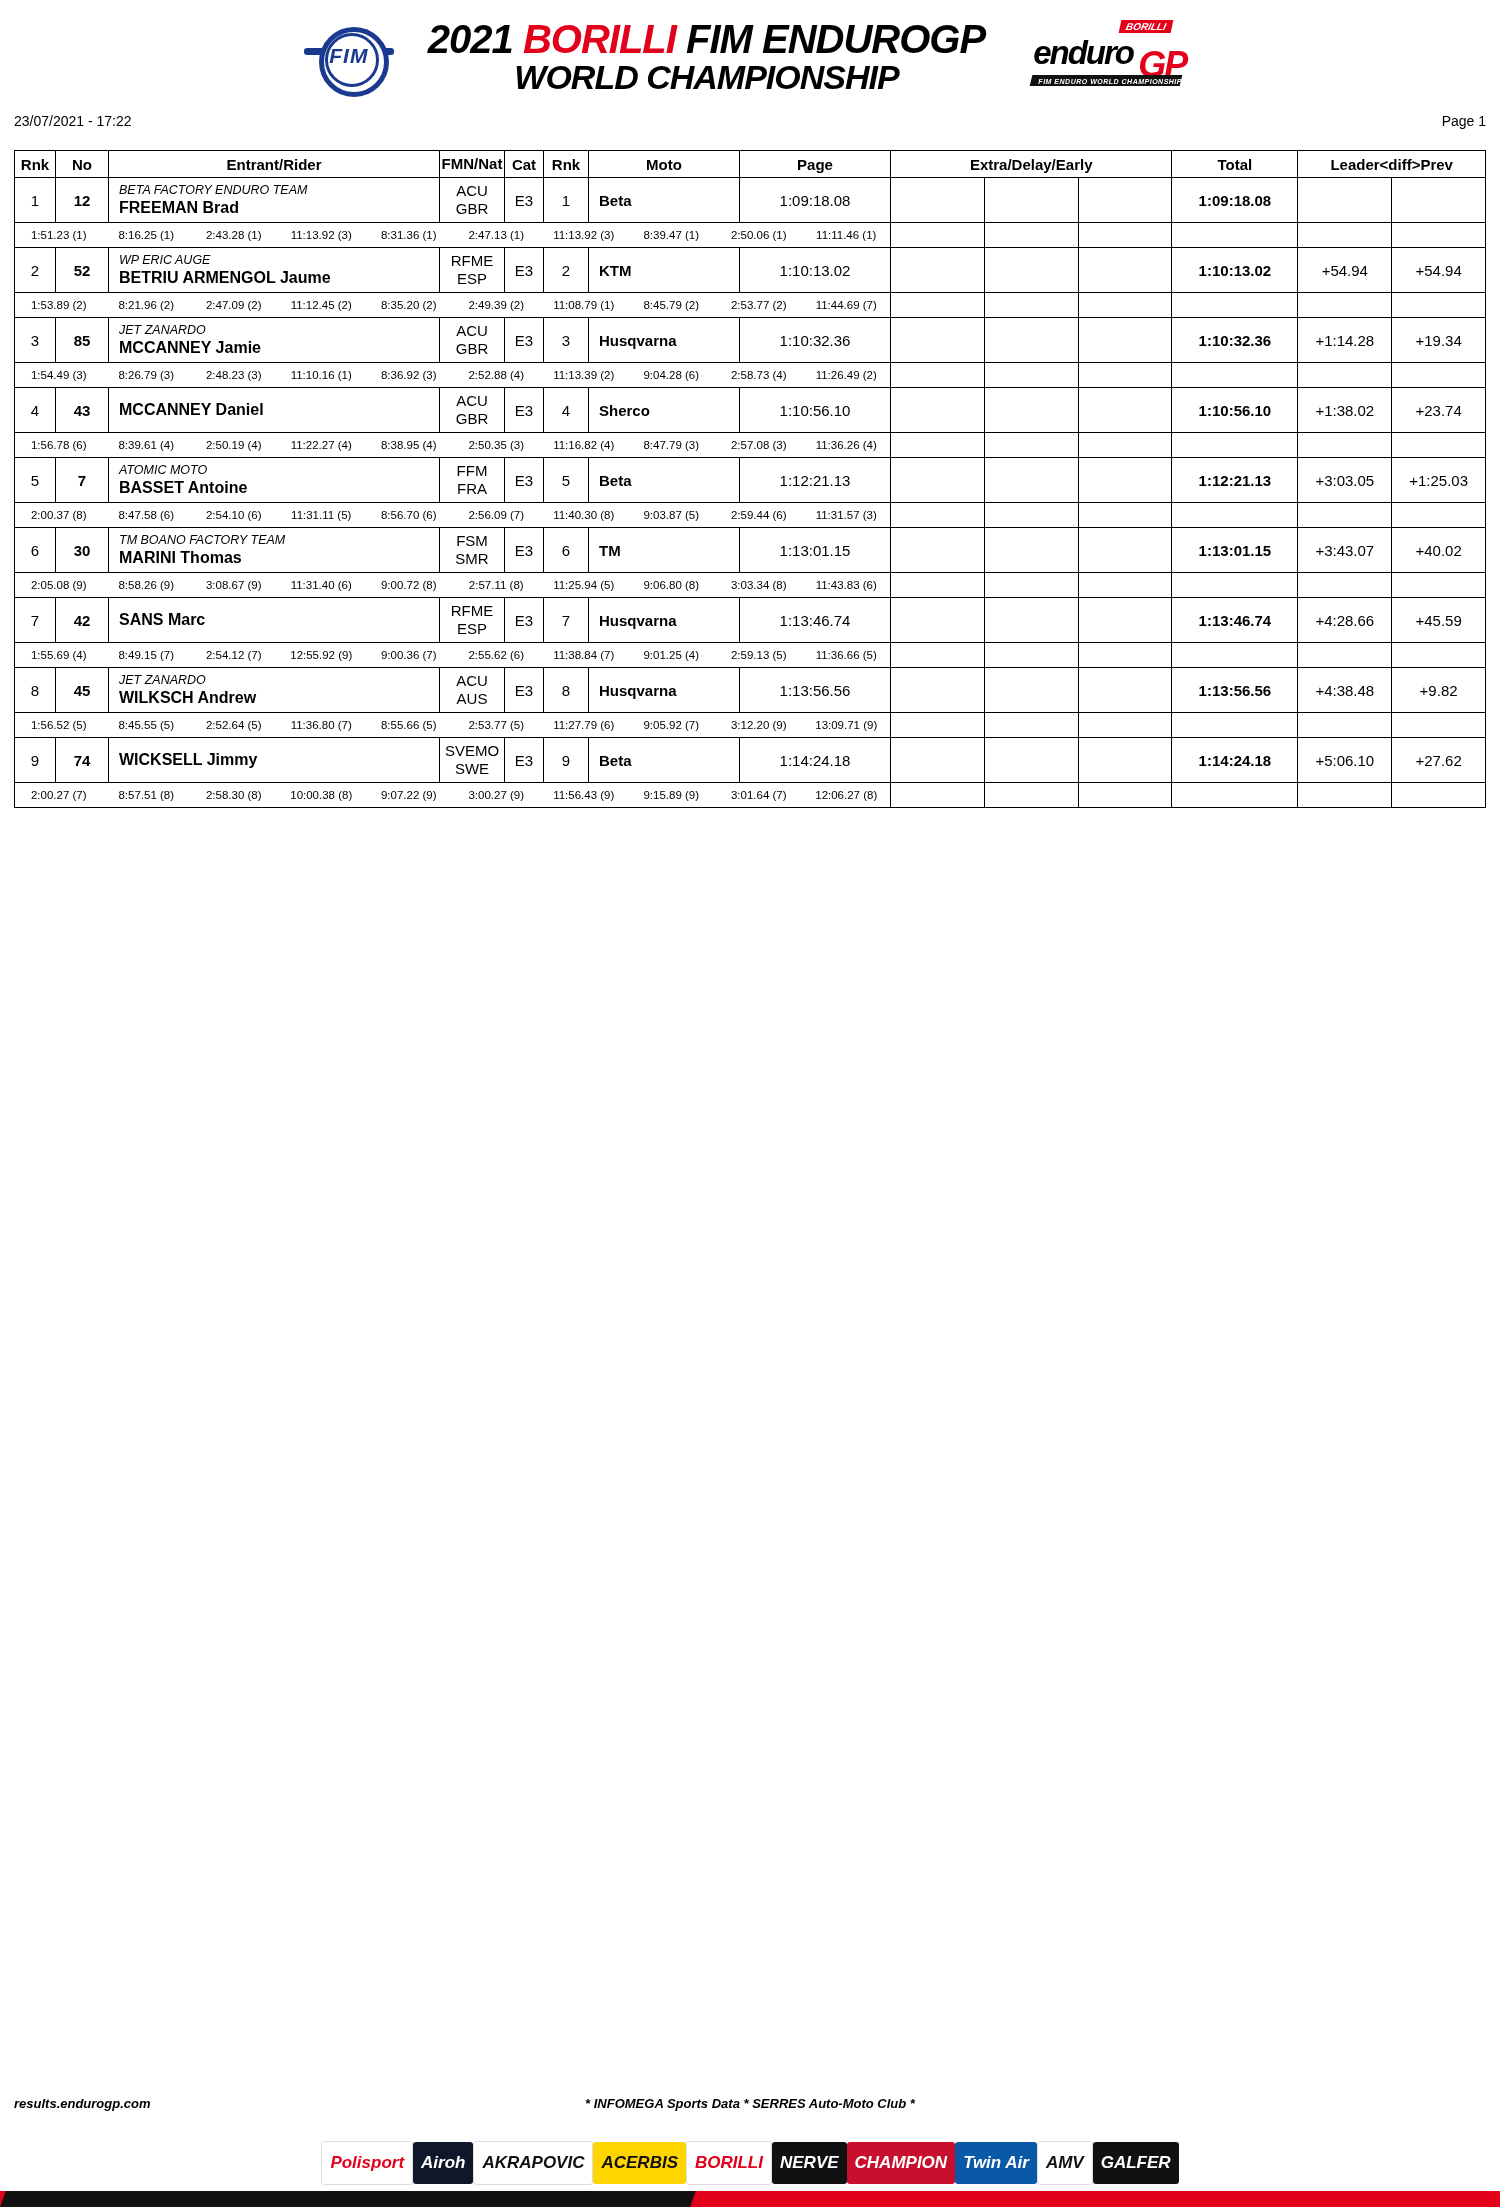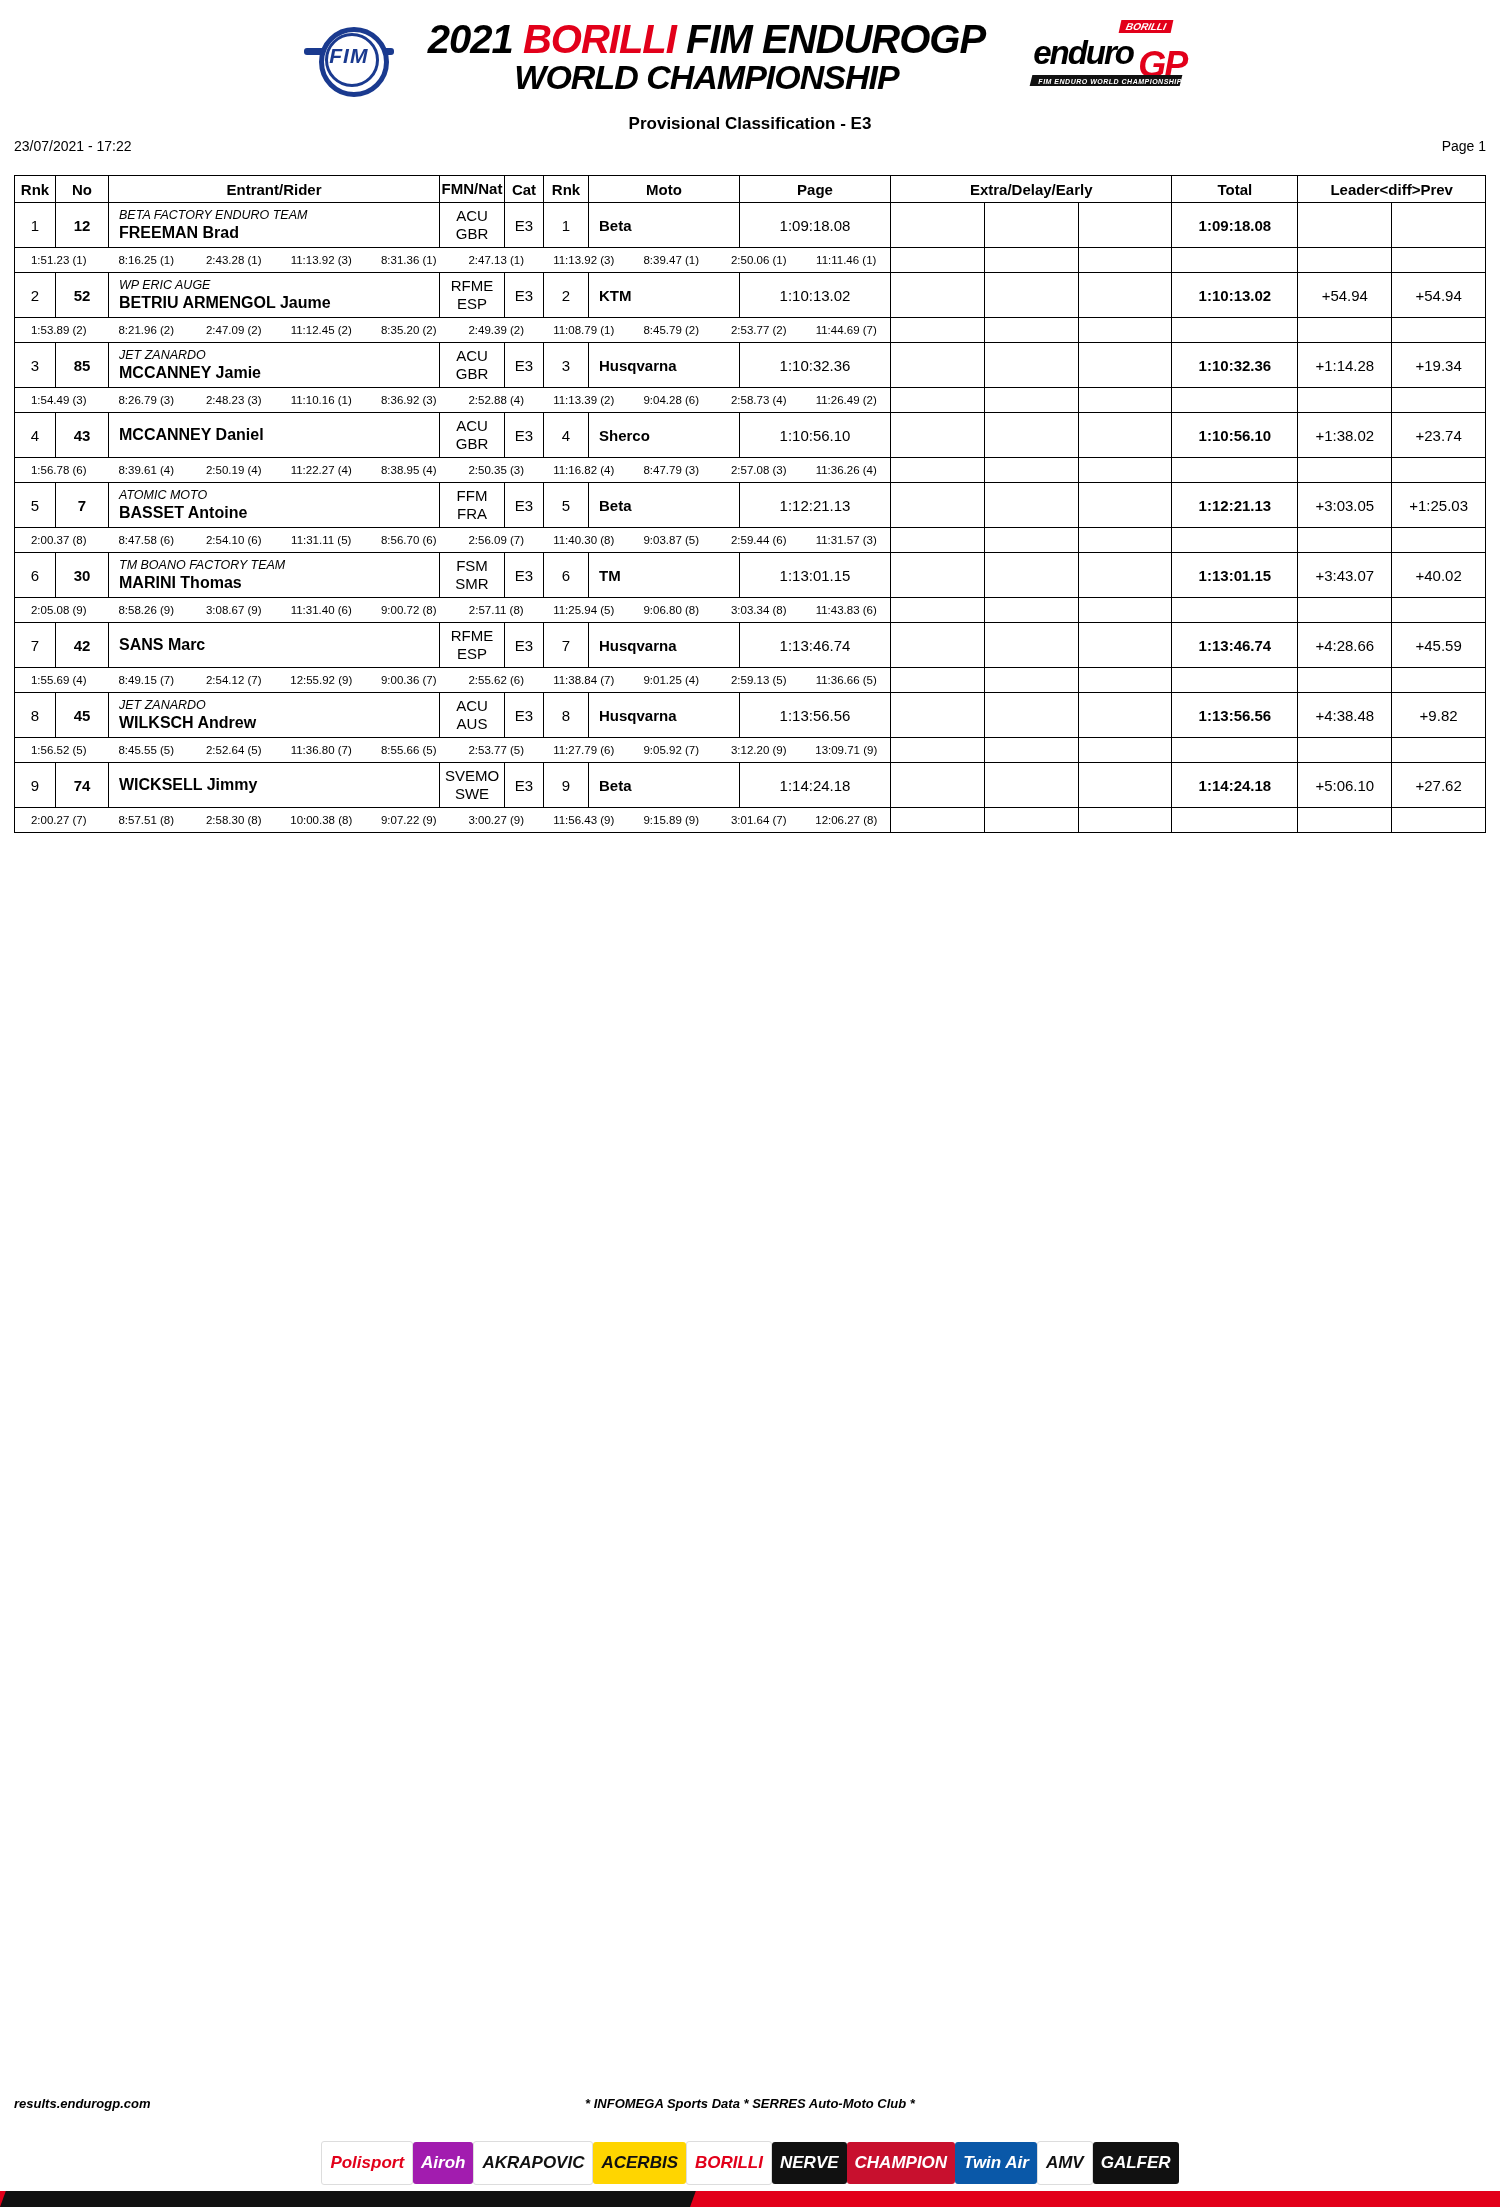--- a/index.html
+++ b/index.html
@@ -93,21 +93,20 @@
 
     <div class="egp-logo">
       <div class="tag">BORILLI</div>
       <div class="enduro">enduro</div>
       <div class="gp">GP</div>
       <div class="bar"></div>
       <div class="bartext">FIM ENDURO WORLD CHAMPIONSHIP</div>
     </div>
   </div>
 
-  <div class="sub-title">Provisional Classification - E3</div>
 
   <div class="meta-row">
     <div>23/07/2021 - 17:22</div>
     <div>Page 1</div>
   </div>
 
   <table class="results">
     <tbody id="table-body">
       <tr class="hdr">
         <td class="c-rnk">Rnk</td>
@@ -522,21 +521,21 @@
   </table>
 
   <div class="footer">
     <div class="left">results.endurogp.com</div>
     <div class="center">* INFOMEGA Sports Data * SERRES Auto-Moto Club *</div>
     <div class="right"></div>
   </div>
 
   <div class="sponsors" id="sponsor-bar">
       <div class="sp-logo" style="background: rgb(255, 255, 255); color: rgb(226, 0, 26); border: 1px solid rgb(221, 221, 221);">Polisport</div>
-      <div class="sp-logo" style="background: #a21caf; color: rgb(255, 255, 255); font-style: italic;">Airoh</div>
+      <div class="sp-logo" style="background: #0f172a; color: rgb(255, 255, 255); font-style: italic;">Airoh</div>
       <div class="sp-logo" style="background: rgb(255, 255, 255); color: rgb(17, 17, 17); border: 1px solid rgb(221, 221, 221);">AKRAPOVIC</div>
       <div class="sp-logo" style="background: rgb(255, 213, 0); color: rgb(17, 17, 17);">ACERBIS</div>
       <div class="sp-logo" style="background: rgb(255, 255, 255); color: rgb(226, 0, 26); border: 1px solid rgb(221, 221, 221);">BORILLI</div>
       <div class="sp-logo" style="background: rgb(17, 17, 17); color: rgb(255, 255, 255);">NERVE</div>
       <div class="sp-logo" style="background: rgb(200, 16, 46); color: rgb(255, 255, 255);">CHAMPION</div>
       <div class="sp-logo" style="background: rgb(10, 88, 168); color: rgb(255, 255, 255);">Twin Air</div>
       <div class="sp-logo" style="background: rgb(255, 255, 255); color: rgb(17, 17, 17); border: 1px solid rgb(221, 221, 221);">AMV</div>
       <div class="sp-logo" style="background: rgb(17, 17, 17); color: rgb(255, 255, 255);">GALFER</div>
     </div>
 

